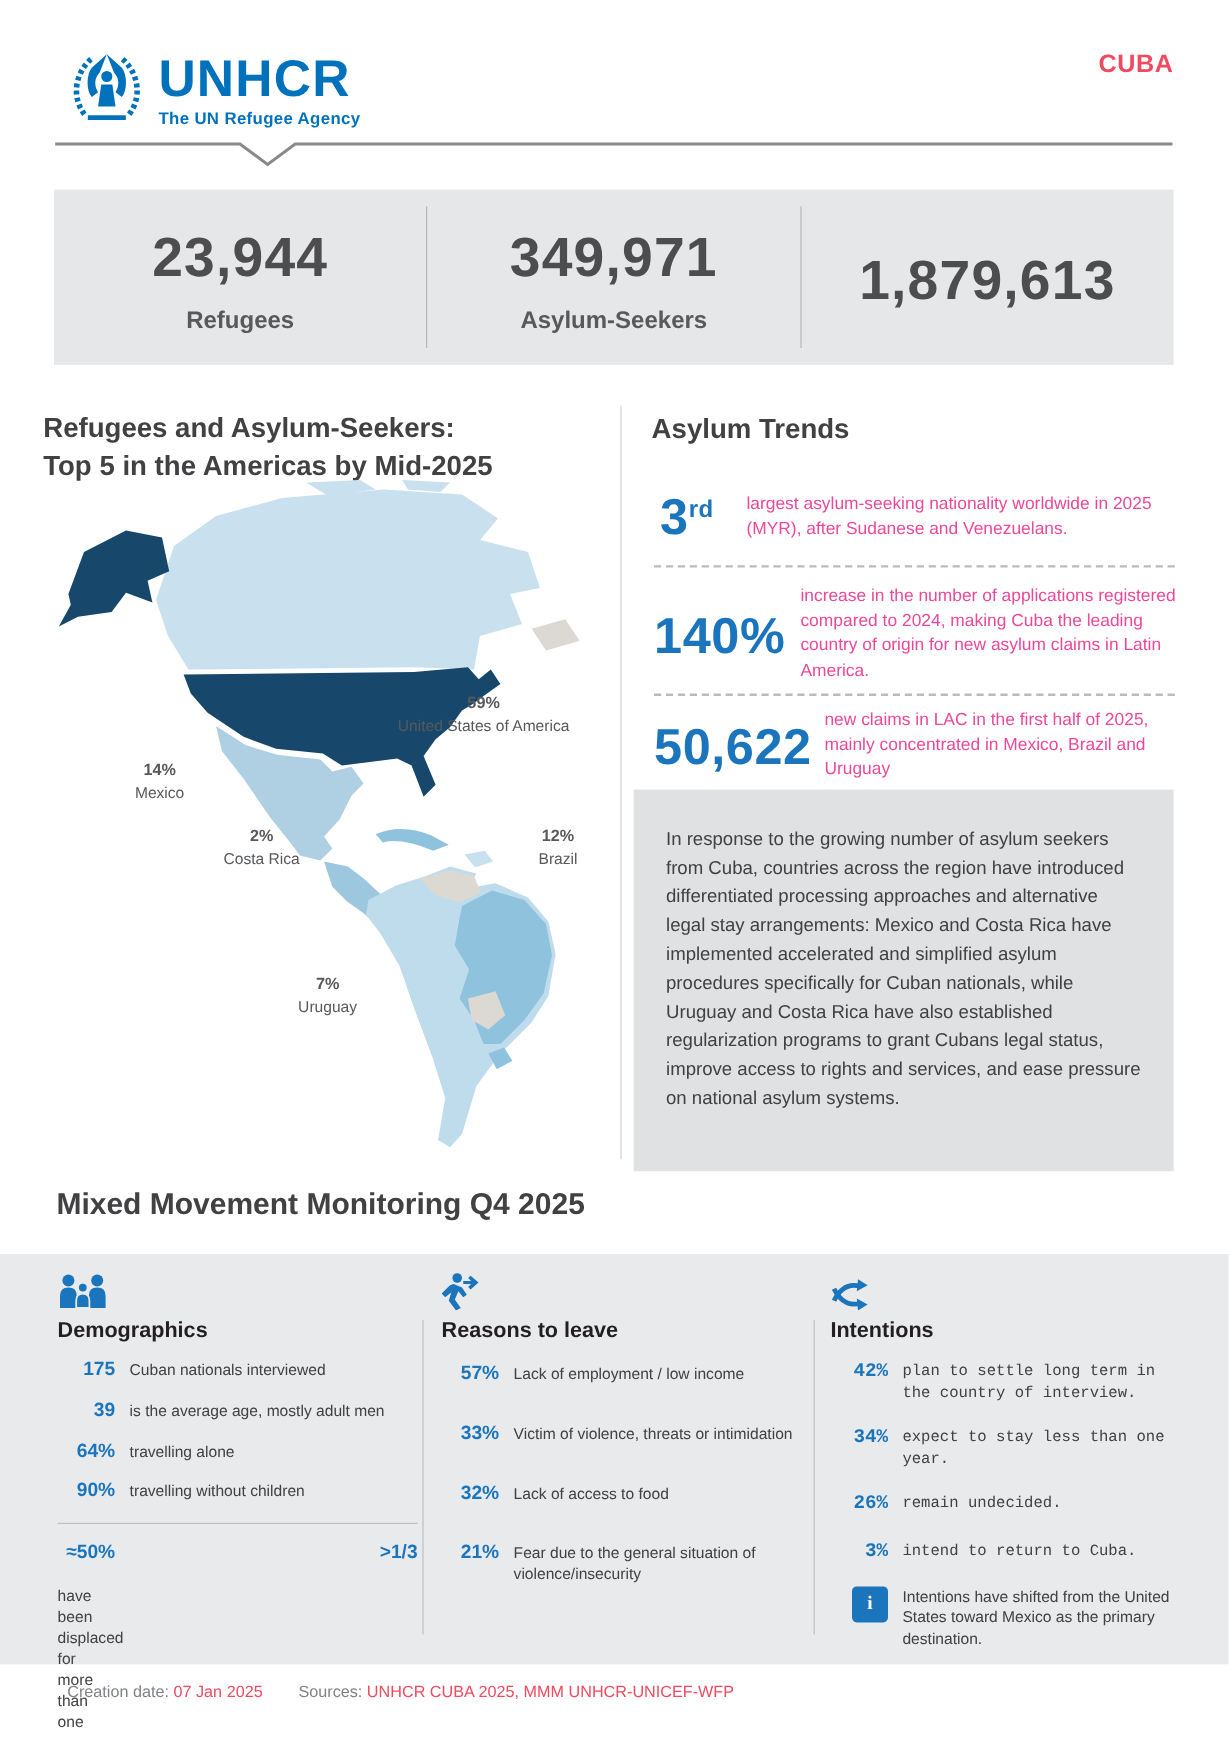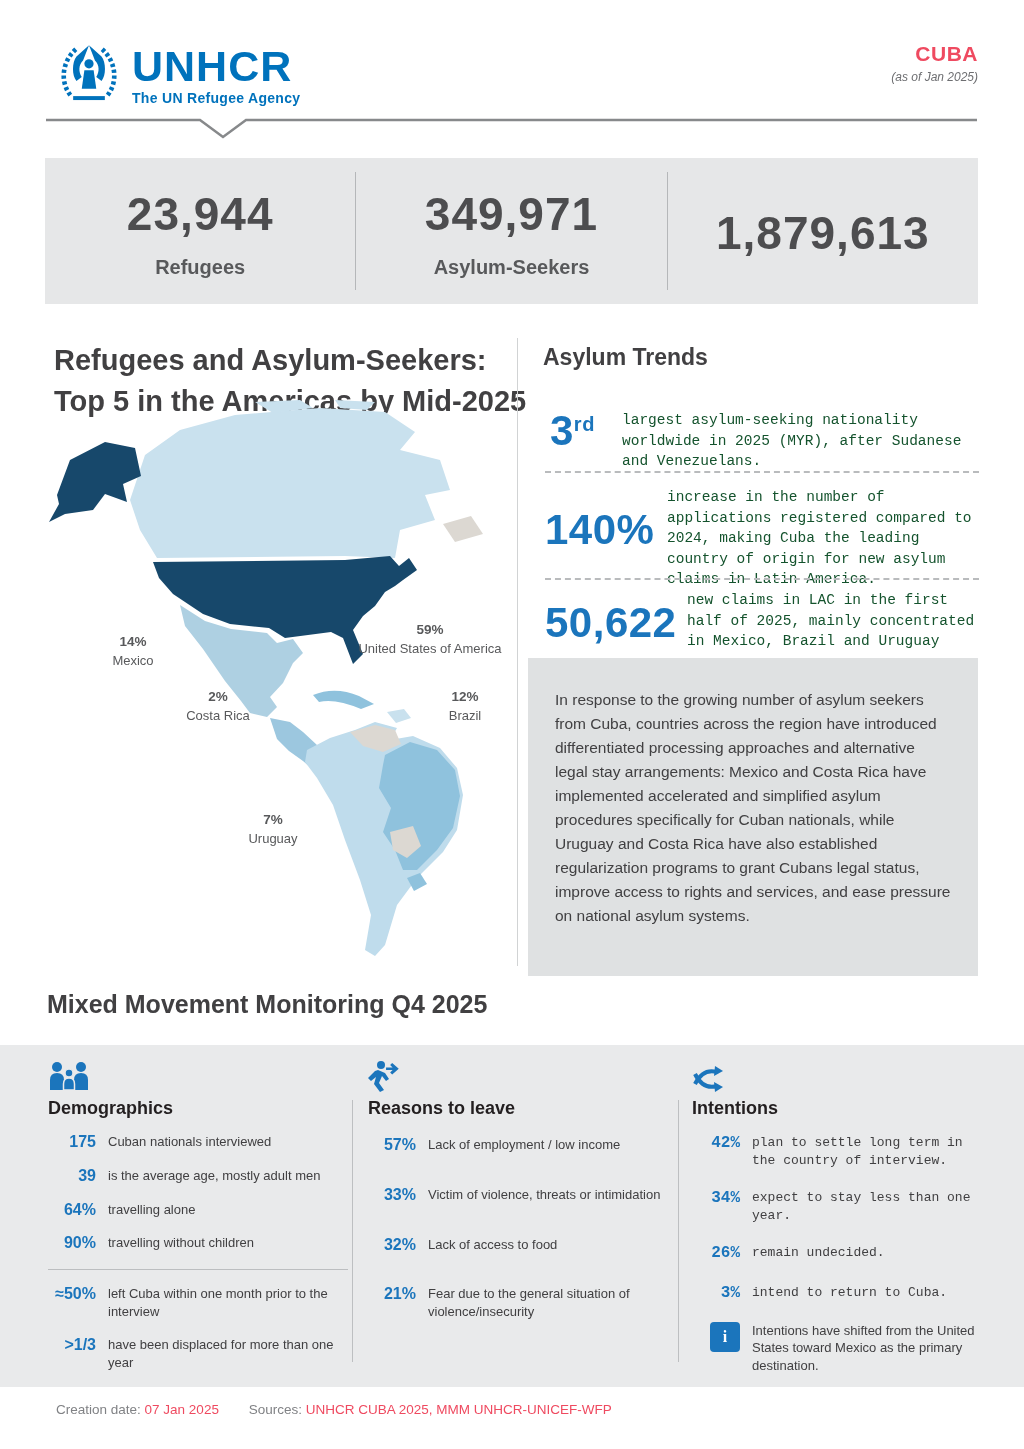--- a/index.html
+++ b/index.html
@@ -18,32 +18,32 @@
 
   
   .stats{position:absolute;left:45px;top:158px;width:933px;height:146px;background:#E6E7E8;
          display:flex;align-items:stretch;}
   .stat{flex:1;display:flex;flex-direction:column;align-items:center;justify-content:center;padding-top:4px;}
   .stat .num{font-size:46px;font-weight:700;color:#4D4D4F;letter-spacing:1px;}
   .stat .lbl{font-size:20px;font-weight:700;color:#58595B;margin-top:14px;text-align:center;line-height:1.25;max-width:260px;}
   .stat-divider{width:1px;background:#B5B7B9;margin:14px 0;}
 
   
-  .left-title{position:absolute;left:54px;top:340px;font-size:29px;font-weight:700;color:#414042;line-height:1.4;}
+  .left-title{position:absolute;left:36px;top:340px;font-size:23px;font-weight:700;color:#414042;line-height:1.4;}
   .mid-divider{position:absolute;left:517px;top:338px;width:1px;height:628px;background:#D1D3D4;}
 
   .map-wrap{position:absolute;left:45px;top:400px;width:470px;height:560px;}
   .map-label{position:absolute;text-align:center;transform:translateX(-50%);font-size:13px;color:#58595B;line-height:1.45;white-space:nowrap;}
   .map-label .pct{font-weight:700;font-size:13.5px;}
 
   .trends-title{position:absolute;left:543px;top:344px;font-size:23px;font-weight:700;color:#414042;}
   .trend{position:absolute;display:flex;align-items:flex-start;}
   .trend .val{font-weight:800;color:#1B75BC;font-size:42px;line-height:1;letter-spacing:.5px;}
   .trend .val .sup{font-size:20px;vertical-align:14px;}
-  .trend .txt{font-size:14.5px;color:#14532d;line-height:1.42;font-family:Liberation Mono, monospace;}
+  .trend .txt{font-size:14.5px;color:#ec4899;line-height:1.42;}
   .dash{position:absolute;left:545px;width:434px;border-top:2px dashed #B9BBBD;}
   .note-box{position:absolute;left:528px;top:658px;width:450px;height:318px;background:#DFE1E2;
             box-sizing:border-box;padding:30px 27px;font-size:15.5px;line-height:1.55;color:#414042;}
 
   
   .mm-title{position:absolute;left:47px;top:990px;font-size:25px;font-weight:700;color:#414042;}
   .band{position:absolute;left:0;top:1045px;width:1024px;height:342px;background:#E9EAEB;}
   .col{position:absolute;width:300px;}
   .col-1{left:48px;top:1058px;}
   .col-2{left:368px;top:1058px;}
@@ -91,21 +91,20 @@
       </svg>
     </span>
     <span class="logo-text">
       <div class="word">UNHCR</div>
       <div class="tag">The UN Refugee Agency</div>
     </span>
   </div>
 
   <div class="header-right">
     <div class="country">CUBA</div>
-    <div class="as-of">(as of Jan 2025)</div>
   </div>
 
   <div class="header-rule">
     <svg width="933" height="22" viewBox="0 0 933 22">
       <path d="M1,2 H155 L178,19 L201,2 H932" stroke="#87898B" stroke-width="2.5" fill="none"></path>
     </svg>
   </div>
 
   <div class="stats">
     <div class="stat">
@@ -155,21 +154,21 @@
 
       <path fill="#DCD8D2" d="M305,332 L330,325 L350,330 L356,344 L338,352 L318,346 Z"></path>
 
       <path fill="#8FC2DD" d="M340,355 L365,342 L392,350 L410,370 L415,396 L408,428 L392,450 L372,470 L358,470 L350,450 L338,432 L346,408 L334,388 L338,365 Z"></path>
 
       <path fill="#DCD8D2" d="M345,432 L368,426 L376,446 L362,458 L348,450 Z"></path>
 
       <path fill="#8FC2DD" d="M362,478 l13,-5 l7,11 l-13,7 Z"></path>
     </svg>
 
-    <div class="map-label" style="left:385px;top:176px;margin-top:44px;">
+    <div class="map-label" style="left:358px;top:176px;">
       <div class="pct">59%</div>
       <div>United States of America</div>
     </div>
     <div class="map-label" style="left:88px;top:232px;">
       <div class="pct">14%</div>
       <div>Mexico</div>
     </div>
     <div class="map-label" style="left:173px;top:287px;">
       <div class="pct">2%</div>
       <div>Costa Rica</div>
@@ -232,21 +231,20 @@
       <div class="v">39</div>
       <div class="t">is the average age, mostly adult men</div>
       <div class="v">64%</div>
       <div class="t">travelling alone</div>
       <div class="v">90%</div>
       <div class="t">travelling without children</div>
     </div>
     <hr class="h-divider">
     <div class="item-grid g-demo2">
       <div class="v">≈50%</div>
-      <div class="t">left Cuba within one month prior to the interview</div>
       <div class="v">&gt;1/3</div>
       <div class="t">have been displaced for more than one year</div>
     </div>
   </div>
 
   <div class="col col-2">
     <div class="icon-space">
       <svg width="36" height="32" viewBox="0 0 36 32">
         <g fill="#1B75BC">
           <circle cx="13" cy="5" r="4"></circle>

